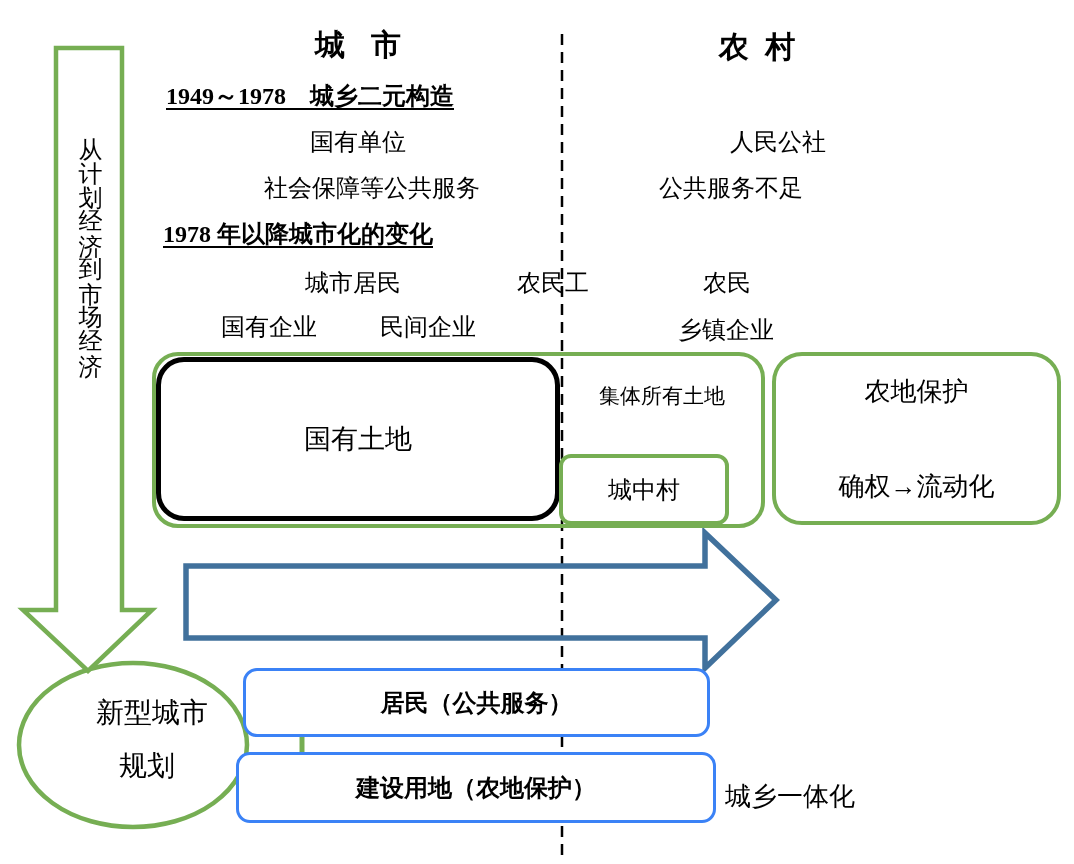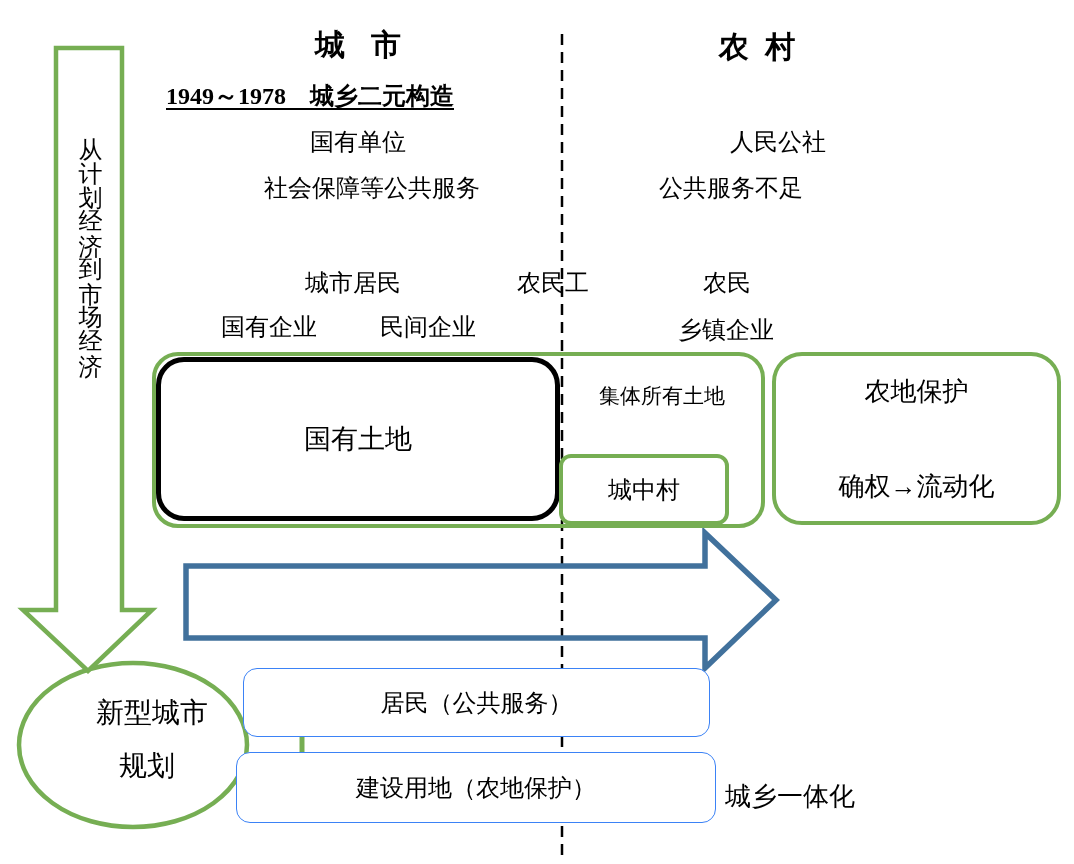--- a/index.html
+++ b/index.html
@@ -8,21 +8,21 @@
     font-family:"Liberation Serif","DejaVu Serif",serif;color:#000;overflow:hidden;
   }
   .t{position:absolute;white-space:nowrap;line-height:1.15;}
   .cx{transform:translateX(-50%);}
   .bold{font-weight:bold;}
   .uline{text-decoration:underline;text-decoration-thickness:2px;text-underline-offset:4px;}
   .box{
     position:absolute;background:#ffffff;box-sizing:border-box;
     display:flex;align-items:center;justify-content:center;text-align:center;
   }
-  .gborder{border:1px solid #3b82f6;}
+  .gborder{border:3px solid #3b82f6;font-weight:bold;}
   .svglayer{position:absolute;left:0;top:0;}
   .vert{
     writing-mode:vertical-rl;text-orientation:upright;
     letter-spacing:24px;font-size:24px;
   }
 </style>
 </head>
 <body>
 
 <div class="canvas">
@@ -44,20 +44,21 @@
 
   <div class="t cx bold" style="left:360px;top:30px;font-size:30px;letter-spacing:4px;font-family:Liberation Mono, monospace;">城 市</div>
   <div class="t cx bold" style="left:741px;top:30px;font-size:30px;letter-spacing:4px;font-family:'Liberation Sans','DejaVu Sans',sans-serif;margin-left:18px;">农 村</div>
 
   <div class="t bold uline" style="left:166px;top:83px;font-size:24px;">1949～1978　城乡二元构造</div>
   <div class="t cx" style="left:358px;top:129px;font-size:24px;">国有单位</div>
   <div class="t cx" style="left:372px;top:175px;font-size:24px;">社会保障等公共服务</div>
   <div class="t cx" style="left:750px;top:129px;font-size:24px;margin-left:28px;">人民公社</div>
   <div class="t cx" style="left:731px;top:175px;font-size:24px;">公共服务不足</div>
 
+  <div class="t bold uline" style="left:163px;top:221px;font-size:24px;">1978 年以降城市化的变化</div>
   <div class="t cx" style="left:353px;top:270px;font-size:24px;">城市居民</div>
   <div class="t cx" style="left:553px;top:270px;font-size:24px;">农民工</div>
   <div class="t cx" style="left:727px;top:270px;font-size:24px;">农民</div>
   <div class="t cx" style="left:269px;top:314px;font-size:24px;">国有企业</div>
   <div class="t cx" style="left:428px;top:314px;font-size:24px;">民间企业</div>
   <div class="t cx" style="left:726px;top:317px;font-size:24px;">乡镇企业</div>
 
   <div class="box" style="left:152px;top:352px;width:613px;height:176px;border:4px solid #76AE53;border-radius:26px;background:transparent;"></div>
   <div class="box" style="left:156px;top:357px;width:404px;height:164px;border:5px solid #000000;border-radius:28px;font-size:27px;">
     <span>国有土地</span>

